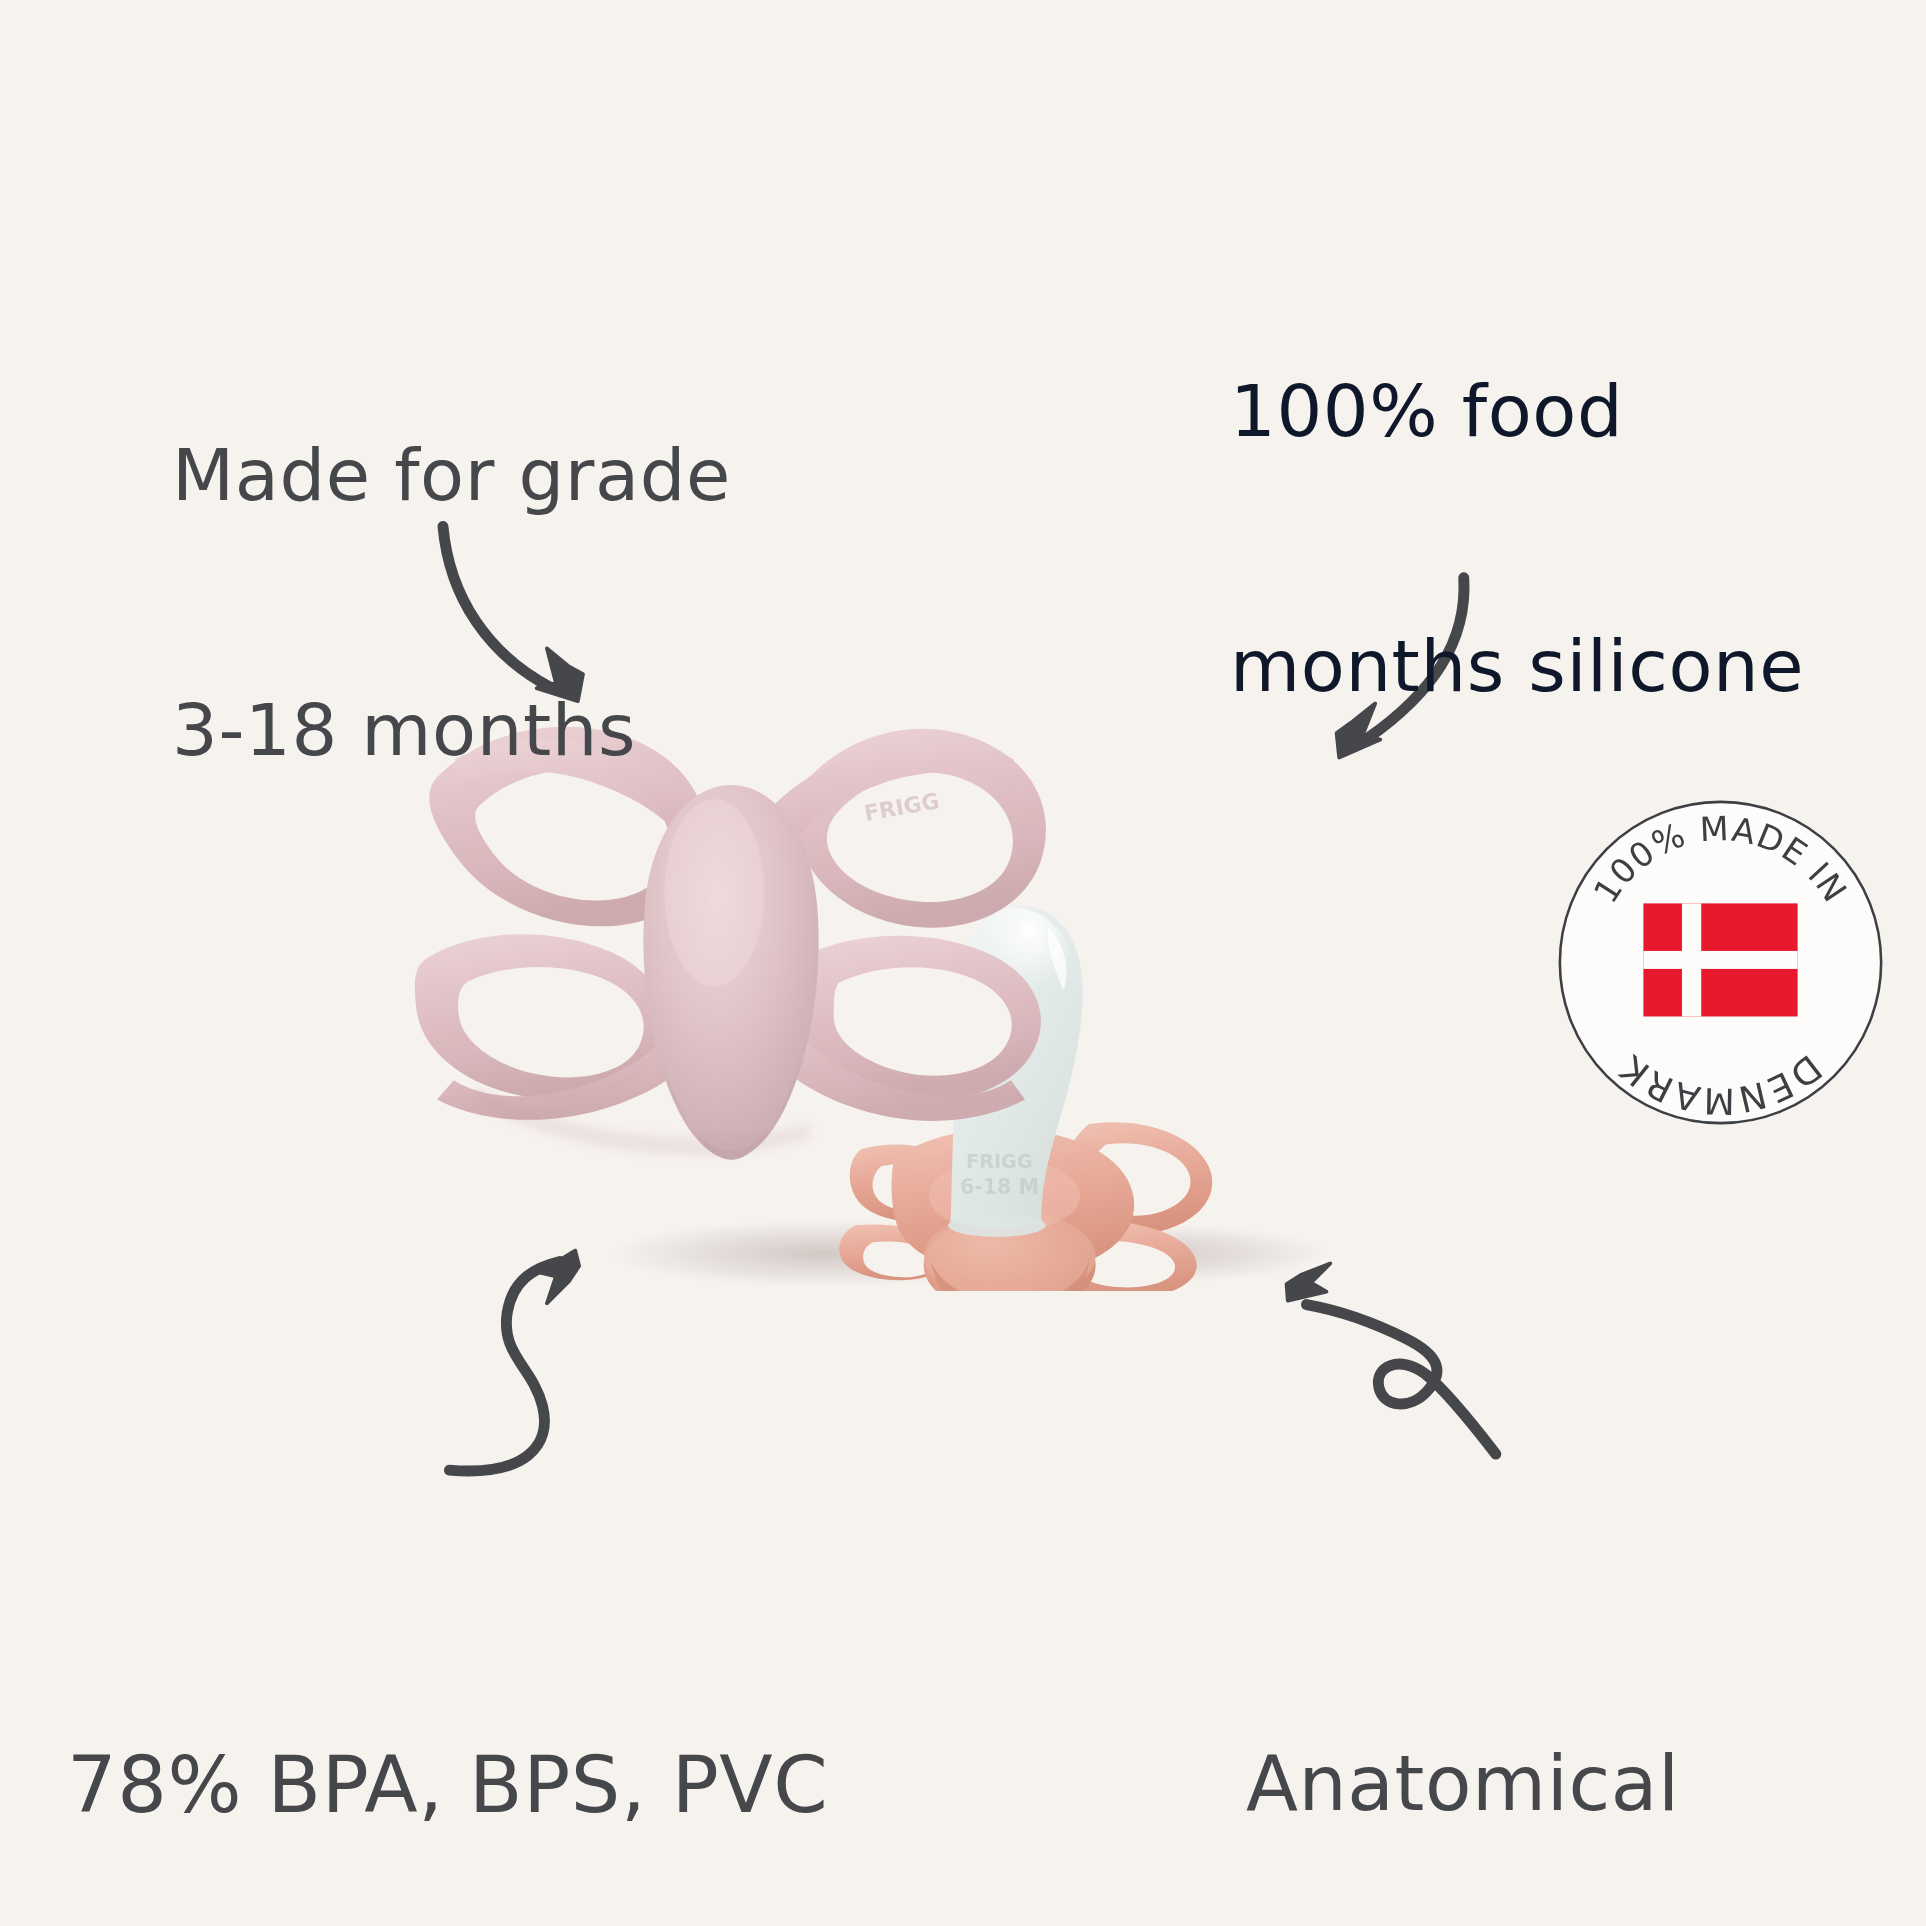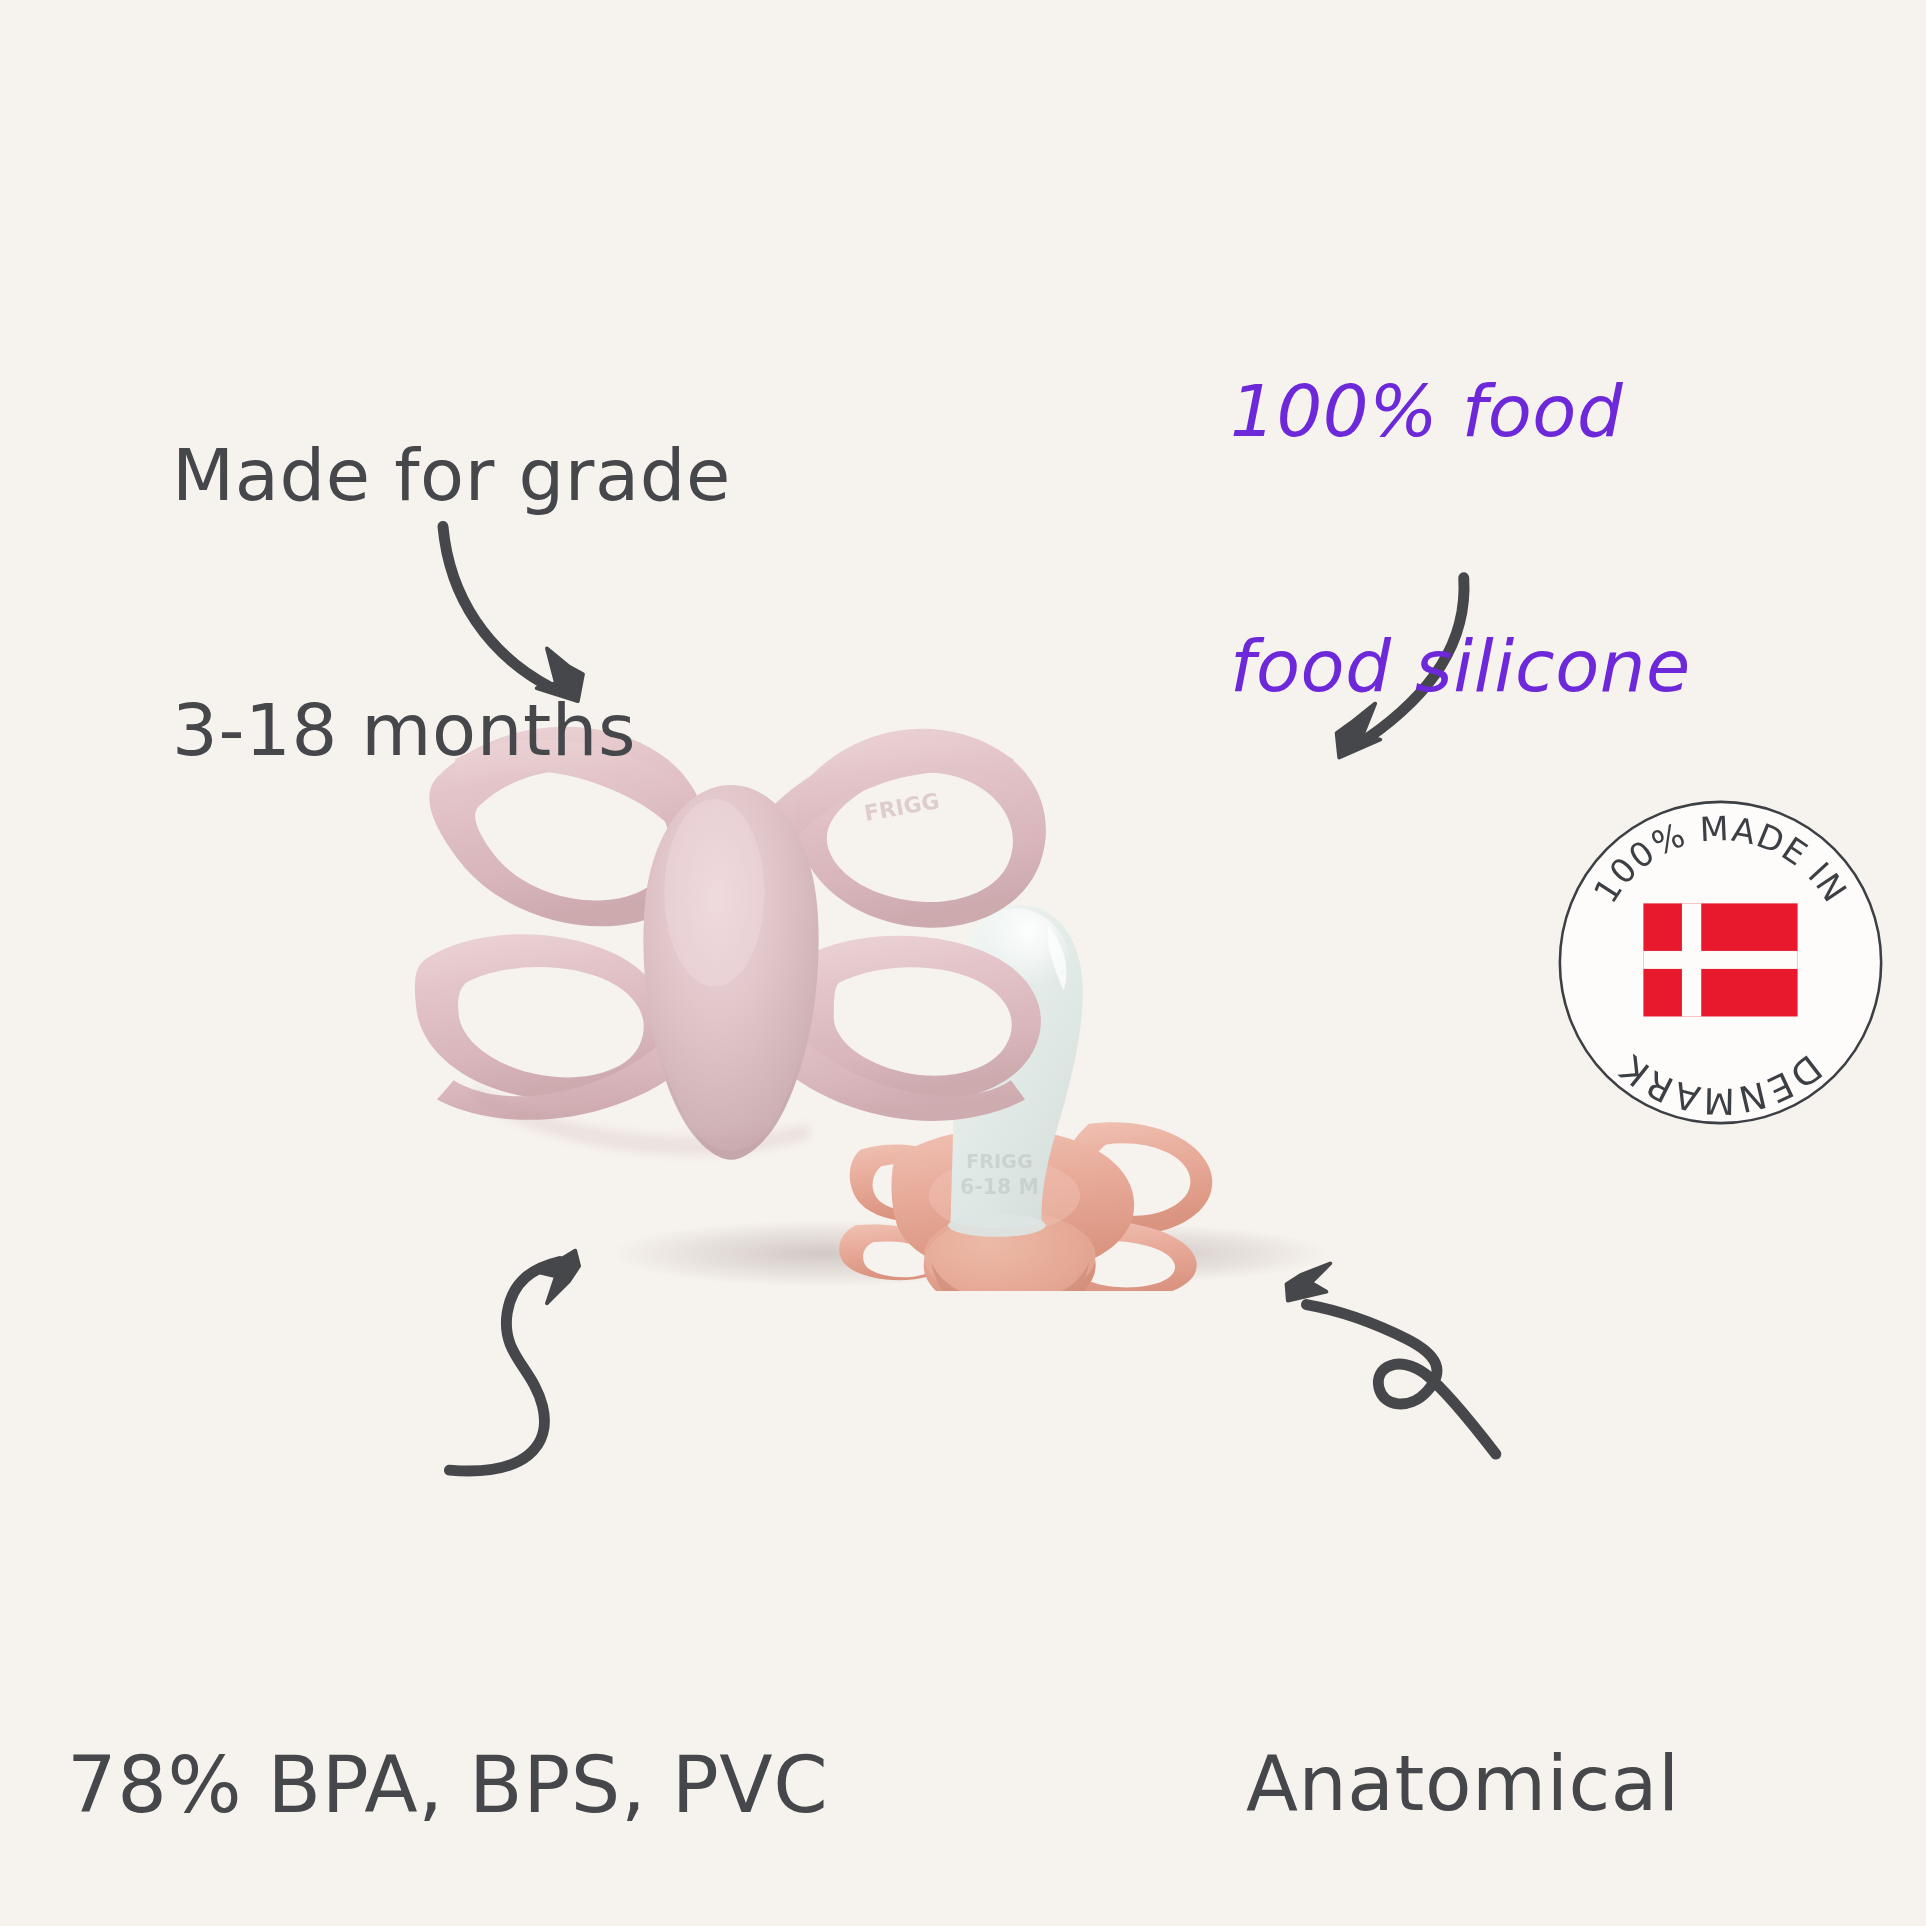--- a/index.html
+++ b/index.html
@@ -330,23 +330,23 @@
 
       <polygon points="2006,2026 2066,2012 2042,1998 2072,1968 2026,1986 2004,2000"></polygon>
     </g>
   </svg>
 
   <div class="anno" id="anno-ages" style="color: rgb(69, 71, 74);">
     <span class="ln">Made for grade</span>
     <span class="ln">3-18 months</span>
   </div>
 
-  <div class="anno" id="anno-silicone" style="color: #6d28d9; font-style: italic;">
+  <div class="anno" id="anno-silicone" style="color: #0f172a;">
     <span class="ln">100% food</span>
-    <span class="ln">food silicone</span>
+    <span class="ln">months silicone</span>
   </div>
 
   <div class="anno" id="anno-bpa" style="color: rgb(69, 71, 74);">
     <span class="ln">78% BPA, BPS, PVC</span>
     
   </div>
 
   <div class="anno" id="anno-nipple" style="color: rgb(69, 71, 74);">
     <span class="ln">Anatomical</span>
     

